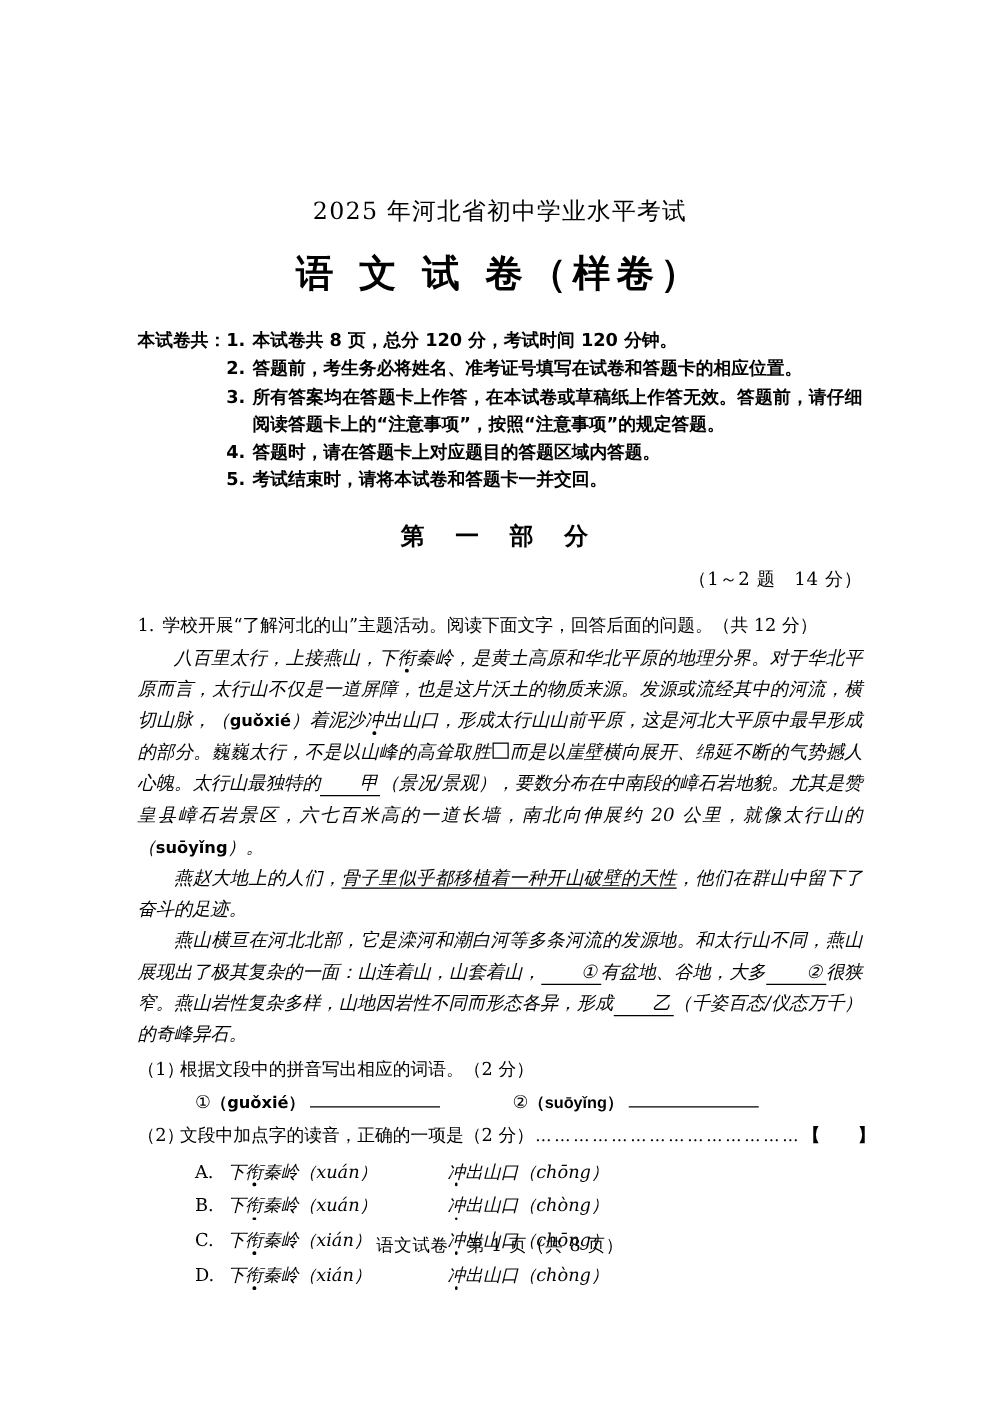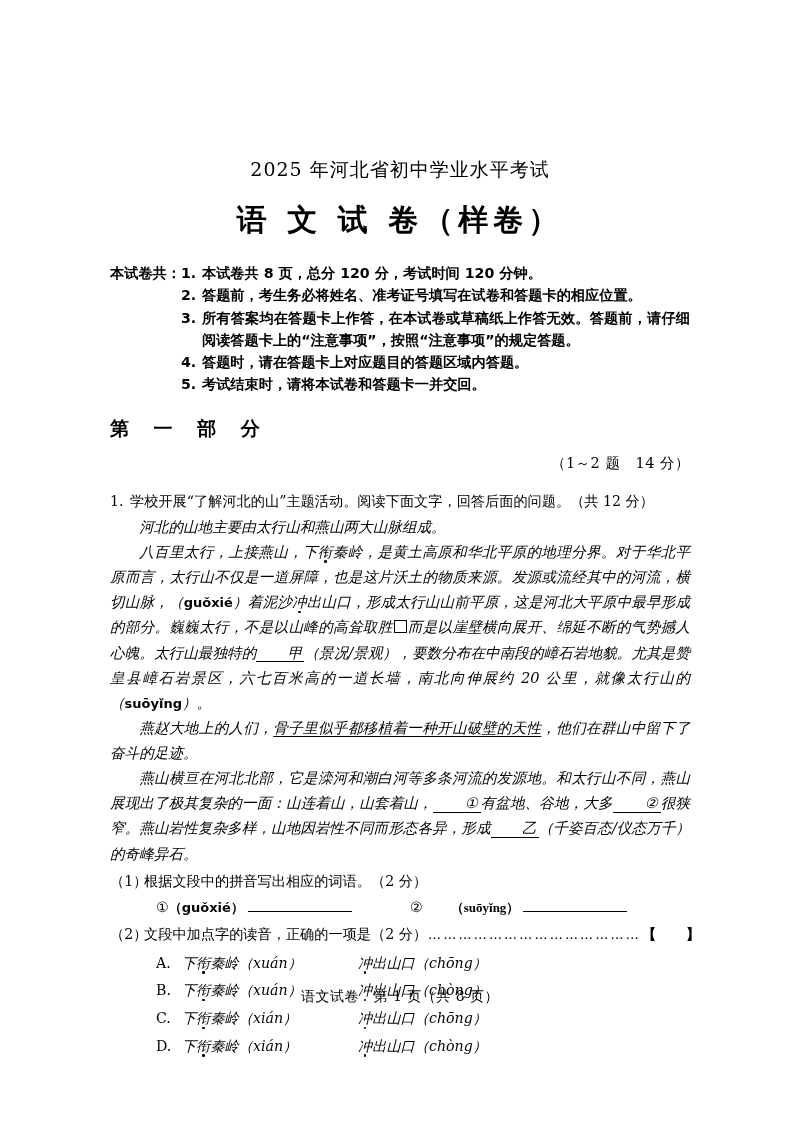--- a/index.html
+++ b/index.html
@@ -78,21 +78,21 @@
     width: 21px;
   }
   .notice-text {
     flex: 1 1 auto;
     text-align: justify;
     text-justify: inter-ideograph;
   }
 
   
   .part-heading {
-    text-align: left;
+    text-align: center;
     font-family: "DejaVu Sans", "Liberation Sans", sans-serif;
     font-weight: bold;
     font-size: 19px;
     letter-spacing: 9px;
     margin-top: 20px;
     white-space: nowrap;
   }
   .part-sub {
     text-align: right;
     font-family: "DejaVu Serif", "Liberation Serif", serif;
@@ -313,23 +313,20 @@
 
   <div class="q-block">
 
     <div class="q-stem">
       <span class="q-num">1.</span>
       <span class="q-stem-text">学校开展“了解河北的山”主题活动。阅读下面文字，回答后面的问题。（共 12 分）</span>
     </div>
 
     <div class="passage">
 
-      <p>
-        <span>河北的山地主要由太行山和燕山两大山脉组成。</span>
-      </p>
 
       <p><span>八百里太行，上接燕山，下</span><span class="dotted">衔</span><span>秦岭，是黄土高原和华北平原的地理分界。对于华北平原而言，太行山不仅是一道屏障，也是这片沃土的物质来源。发源或流经其中的河流，横切山脉，（</span><span class="pinyin">guǒxié</span><span>）着泥沙</span><span class="dotted">冲</span><span>出山口，形成太行山山前平原，这是河北大平原中最早形成的部分。巍巍太行，不是以山峰的高耸取胜</span><span class="empty-box"></span><span>而是以崖壁横向展开、绵延不断的气势撼人心魄。太行山最独特的</span><span class="blank-inline">甲</span><span>（景况/景观），要数分布在中南段的嶂石岩地貌。尤其是赞皇县嶂石岩景区，六七百米高的一道长墙，南北向伸展约 20 公里，就像太行山的（</span><span class="pinyin">suōyǐng</span><span>）。</span></p>
 
       <p><span>燕赵大地上的人们，</span><span class="u-line">骨子里似乎都移植着一种开山破壁的天性</span><span>，他们在群山中留下了奋斗的足迹。</span></p>
 
       <p><span>燕山横亘在河北北部，它是滦河和潮白河等多条河流的发源地。和太行山不同，燕山展现出了极其复杂的一面：山连着山，山套着山，</span><span class="blank-inline">①</span><span>有盆地、谷地，大多</span><span class="blank-inline">②</span><span>很狭窄。燕山岩性复杂多样，山地因岩性不同而形态各异，形成</span><span class="blank-inline">乙</span><span>（千姿百态/仪态万千）的奇峰异石。</span></p>
     </div>
 
     <div class="subq">
       <div class="subq-line">
@@ -339,21 +336,21 @@
         </span>
       </div>
       <div class="fill-row">
         <span class="fill-cell">
           <span>①</span>
           <span style="font-family:'DejaVu Sans','Liberation Sans',sans-serif;font-weight:bold;font-size:13px;">（guǒxié）</span>
           <span class="blank-long"></span>
         </span>
         <span class="fill-cell">
           <span>②</span>
-          <span style="font-family:Liberation Serif, serif;font-weight:bold;font-size:13px;margin-left:28px;">（suōyǐng）</span>
+          <span style="font-family:Liberation Sans, sans-serif;font-weight:bold;font-size:13px;">（suōyǐng）</span>
           <span class="blank-long"></span>
         </span>
       </div>
     </div>
 
     <div class="subq">
       <div class="subq-line">
         <span class="subq-label">（2）</span>
         <span class="subq-body">
           <span class="subq-text">文段中加点字的读音，正确的一项是（2 分）</span>

